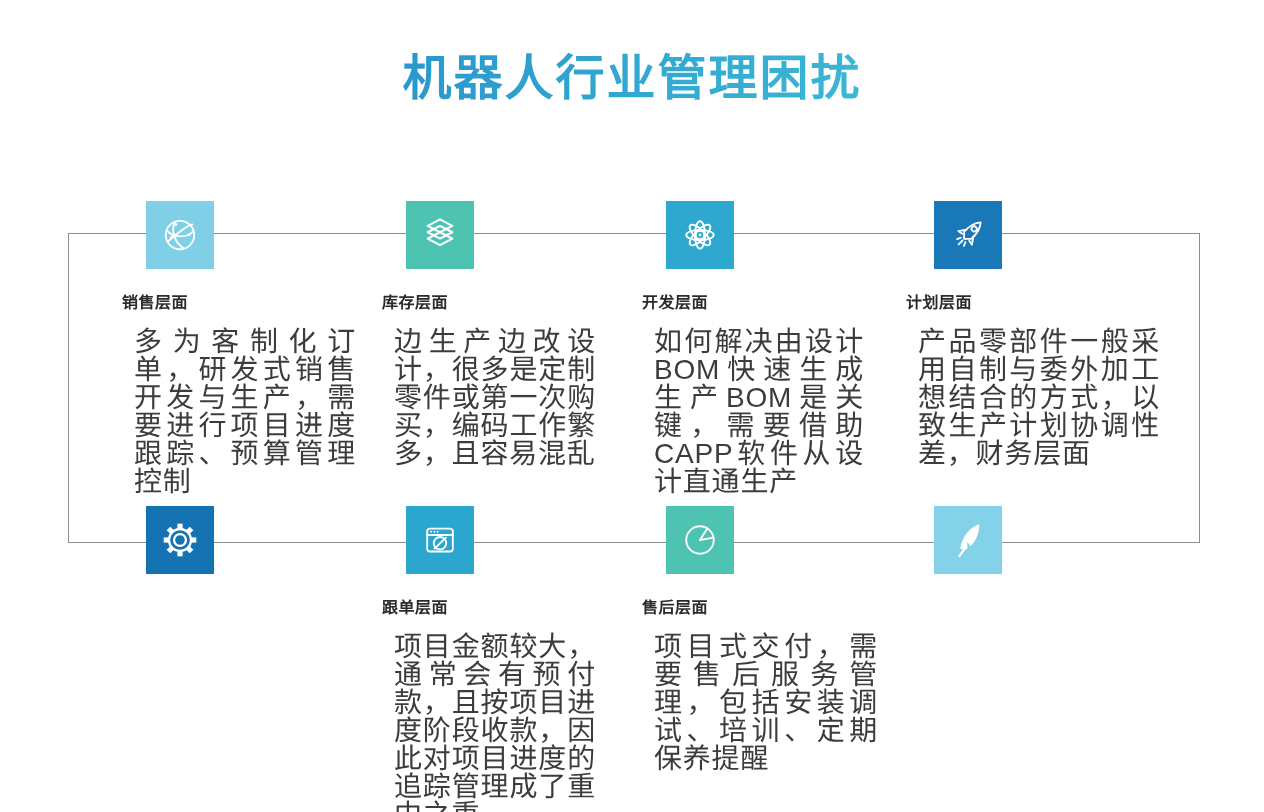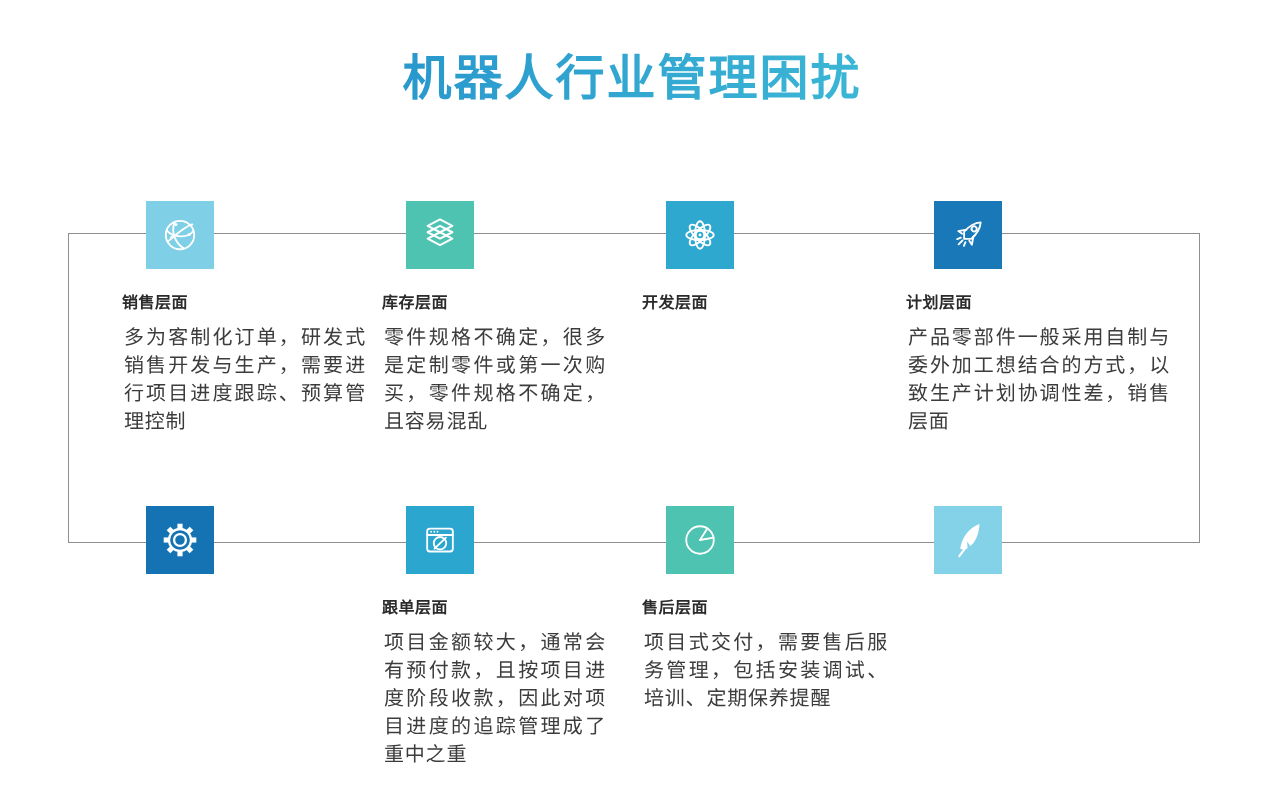--- a/index.html
+++ b/index.html
@@ -20,21 +20,21 @@
     position:absolute;width:68px;height:68px;
     display:flex;align-items:center;justify-content:center;z-index:2;
   }
   .icon-box svg{display:block;}
   .tblock{position:absolute;z-index:2;}
   .tblock h2{
     margin:0 0 7px 0;font-size:16px;line-height:26px;font-weight:700;color:#2b2b2b;
     letter-spacing:0.5px;
   }
   .tblock p{
-    margin:2px;font-size:20px;line-height:28px;color:#3c3c3c;letter-spacing:0.8px;
+    margin:12px;font-size:28px;line-height:28px;color:#3c3c3c;letter-spacing:0.8px;
     text-align:justify;text-justify:inter-ideograph;
   }
 </style>
 </head>
 <body>
 
 <div class="canvas">
 
   <h1 class="page-title" style="background-image: linear-gradient(100deg, rgb(30, 134, 200) 10%, rgb(70, 200, 218) 90%);">机器人行业管理困扰</h1>
 
@@ -131,28 +131,29 @@
       <path d="M36.5 6.5 C26.5 9.5 17 21 15.5 33.5 C18 34.8 21 34.5 23.5 33 L23 25.5 L26.5 30.5 C32 26.5 36 17.5 36.5 6.5 Z" fill="#ffffff"></path>
     </svg>
   </div>
 
   <div class="tblock" style="left:122px;top:290px;width:246px">
     <h2>销售层面</h2>
     <p>多为客制化订单，研发式销售开发与生产，需要进行项目进度跟踪、预算管理控制</p>
   </div>
   <div class="tblock" style="left:382px;top:290px;width:226px">
     <h2>库存层面</h2>
-    <p>零件规格不确定，很多是定制零件或第一次购买，零件规格不确定，且容易混乱</p>
+    <p>边生产边改设计，很多是定制零件或第一次购买，编码工作繁多，且容易混乱</p>
   </div>
   <div class="tblock" style="left:642px;top:290px;width:234px">
     <h2>开发层面</h2>
+    <p>如何解决由设计BOM快速生成生产BOM是关键，需要借助CAPP软件从设计直通生产</p>
   </div>
   <div class="tblock" style="left:906px;top:290px;width:266px">
     <h2>计划层面</h2>
-    <p>产品零部件一般采用自制与委外加工想结合的方式，以致生产计划协调性差，销售层面</p>
+    <p>产品零部件一般采用自制与委外加工想结合的方式，以致生产计划协调性差，财务层面</p>
   </div>
 
   <div class="tblock" style="left:382px;top:595px;width:226px">
     <h2>跟单层面</h2>
     <p>项目金额较大，通常会有预付款，且按项目进度阶段收款，因此对项目进度的追踪管理成了重中之重</p>
   </div>
   <div class="tblock" style="left:642px;top:595px;width:248px">
     <h2>售后层面</h2>
     <p>项目式交付，需要售后服务管理，包括安装调试、培训、定期保养提醒</p>
   </div>

